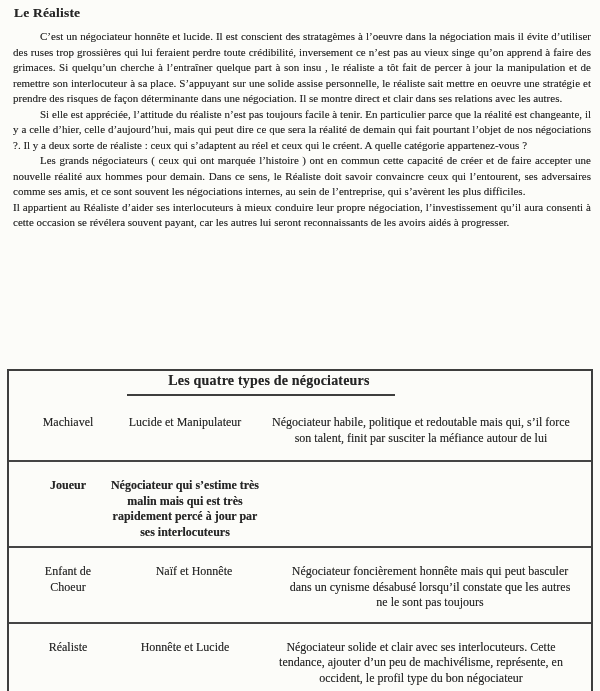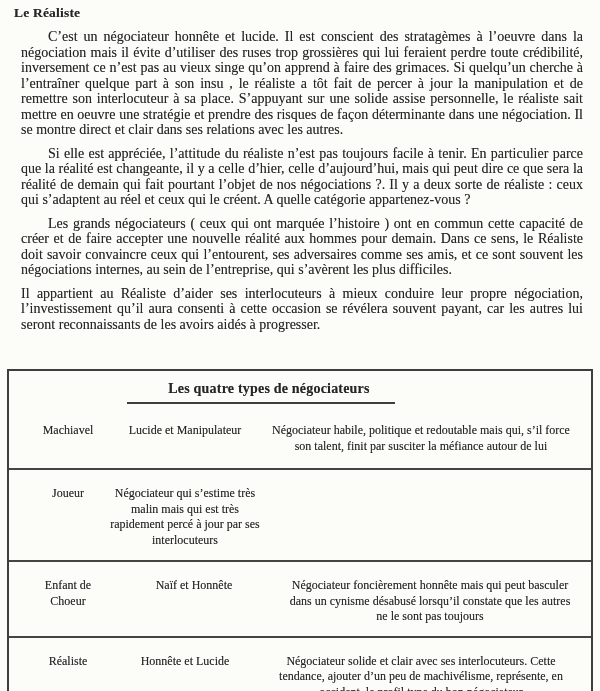--- a/index.html
+++ b/index.html
@@ -23,41 +23,41 @@
     padding: 0 9px 0 13px;
   }
   h1.doc-heading {
     font-size: 13.5px;
     line-height: 15px;
     font-weight: bold;
     margin: 0 0 9px 1px;
     letter-spacing: 0.2px;
   }
   .article p {
-    margin: 8px;
-    font-size: 14px;
+    margin: 0;
+    font-size: 11px;
     line-height: 15.5px;
     text-align: justify;
     font-family: Liberation Serif, serif;
   }
   .article p.indent { text-indent: 27px; }
   .article p.flush  { text-indent: 0; }
 
   
   .ntable {
     position: absolute;
     left: 7px;
     top: 369px;
     width: 586px;
     box-sizing: border-box;
     border: 2px solid #3e3e3e;
     background: transparent;
   }
   .ntable-title-wrap {
-    padding-top: 9px;
+    padding-top: 1px;
     width: 100%;
   }
   h2.ntable-title {
     margin: 0;
     font-size: 14px;
     line-height: 17px;
     font-weight: bold;
     text-align: center;
     width: 330px;
     margin-left: 95px;
@@ -70,21 +70,21 @@
   }
   .trow {
     display: grid;
     grid-template-columns: 74px 160px 1fr;
     padding: 16px 14px 12px 22px;
     font-size: 12px;
     line-height: 15.5px;
   }
   .trow.first { padding-top: 19px; padding-bottom: 14px; }
   .trow.sep   { border-top: 2px solid #454545; }
-  .trow.r2 { padding-bottom: 12px; }
+  .trow.r2 { padding-bottom: 6px; font-weight: bold; }
   .trow.r3 { padding-bottom: 11px; gap: 9px; }
   .trow.r4 { padding-bottom: 5px; }
   .cell { text-align: center; }
 </style>
 </head>
 <body>
 
 <div class="page">
 
   <div class="textblock">

